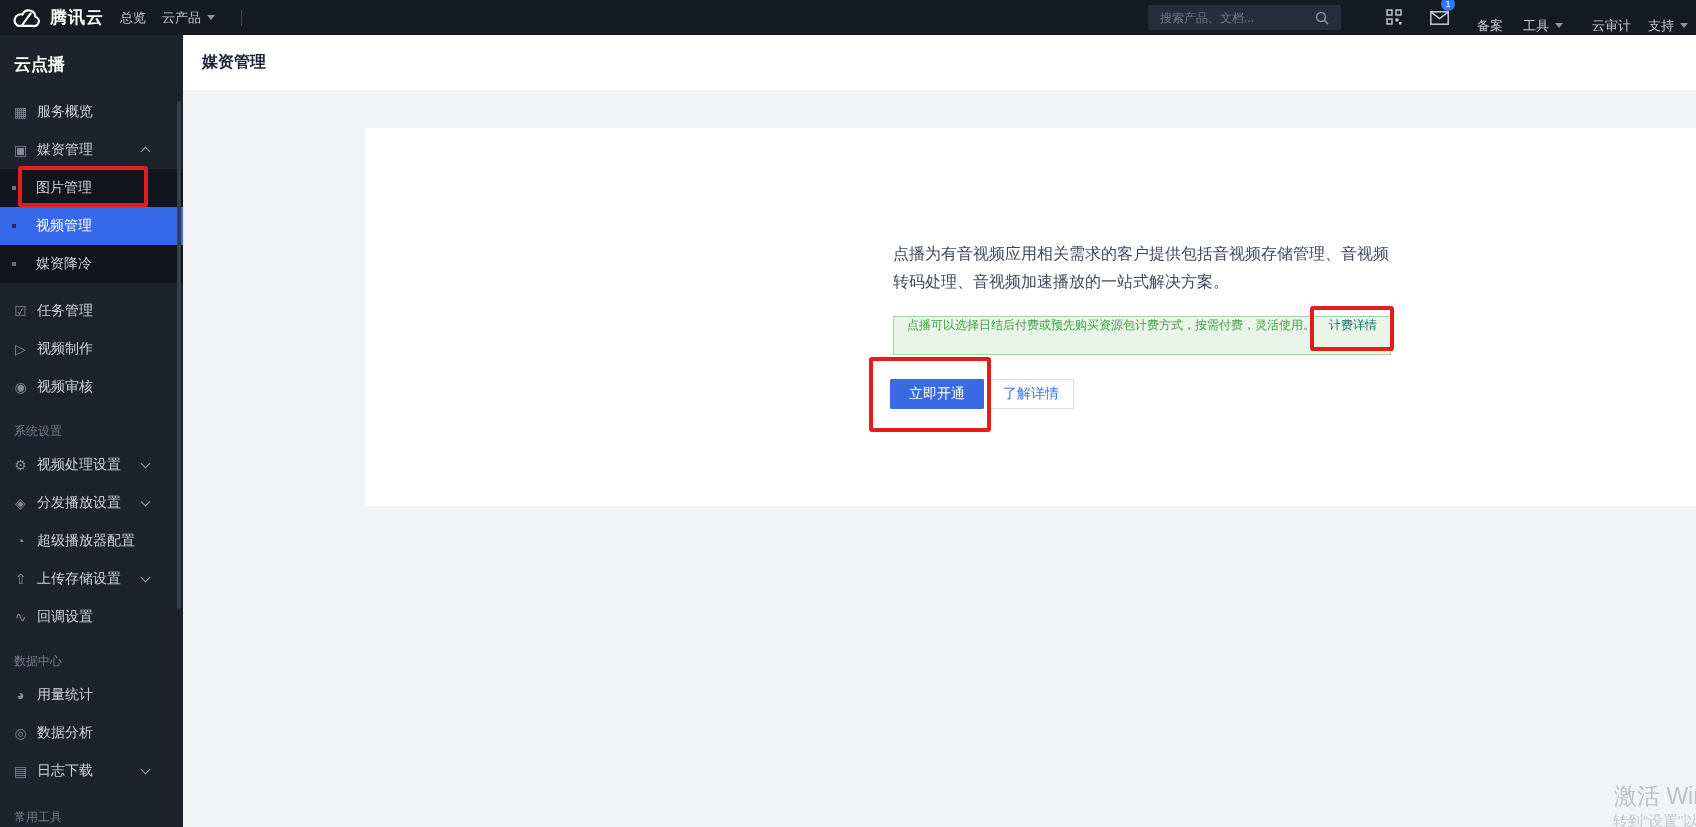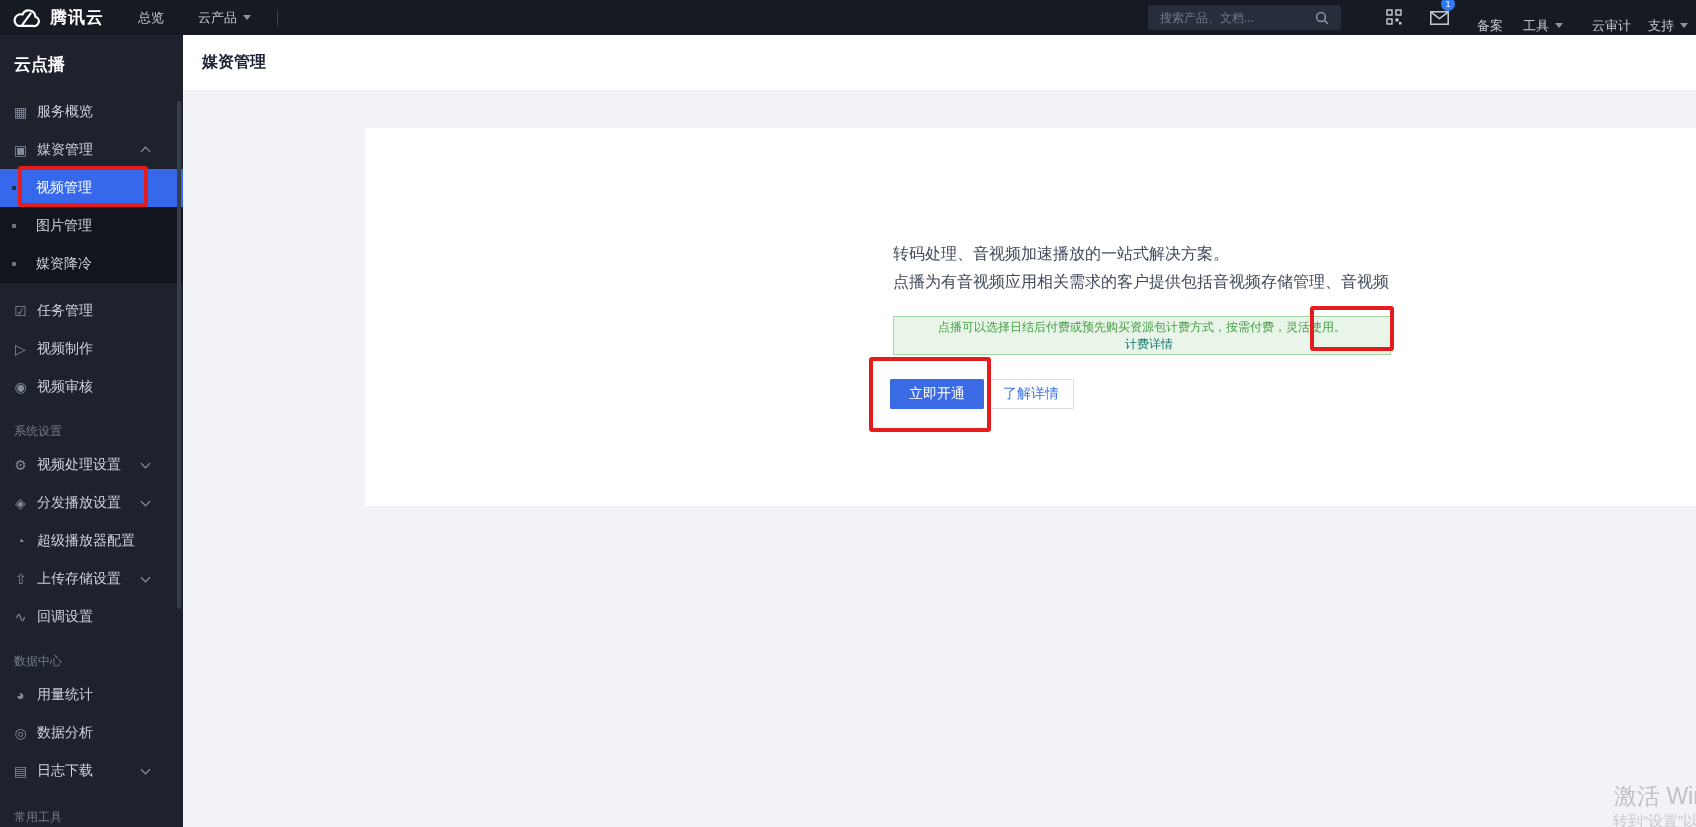--- a/index.html
+++ b/index.html
@@ -7,21 +7,21 @@
   body {
     font-family:"Liberation Sans","DejaVu Sans",sans-serif;
     background:#f2f3f7; position:relative; color:#3e4859;
   }
 
   
   .navbar { position:absolute; left:0; top:0; width:1696px; height:35px;
     background:#161a22; display:flex; align-items:center; z-index:20; }
   .brand { display:flex; align-items:center; margin-left:12px; cursor:pointer; }
   .brand-label { color:#fff; font-size:17px; font-weight:bold; margin-left:8px; letter-spacing:1px; }
-  .nav-item { color:#c3c8d4; font-size:13px; margin-left:34px; cursor:pointer; display:flex; align-items:center; }
+  .nav-item { color:#c3c8d4; font-size:13px; margin-left:16px; cursor:pointer; display:flex; align-items:center; }
   .ncaret { display:inline-block; width:0; height:0; border-left:4px solid transparent;
     border-right:4px solid transparent; border-top:5px solid #8d95a5; margin-left:6px; }
   .nav-divider { width:1px; height:16px; background:#3d4452; margin-left:26px; }
   .searchbox { position:absolute; left:1148px; top:5px; width:193px; height:25px;
     background:#272e3b; border-radius:2px; display:flex; align-items:center; padding:0 12px; }
   .searchbox input { flex:1; background:transparent; border:none; outline:none;
     font-size:12px; color:#aeb5c2; font-family:inherit; }
   .searchbox input::placeholder { color:#707a8c; }
   .nav-ico { position:absolute; top:9px; cursor:pointer; }
   .mail-badge { position:absolute; left:1441px; top:-3px; min-width:14px; height:14px;
@@ -56,22 +56,22 @@
   .sel-annotation { position:absolute; left:18px; top:131px; width:130px; height:41px;
     border:4px solid #e51c1c; border-radius:3px; z-index:6; pointer-events:none; }
 
   
   .page-header { position:absolute; left:183px; top:35px; right:0; height:55px;
     background:#fff; display:flex; align-items:center; padding-left:19px; z-index:5; }
   .page-title { font-size:16px; font-weight:bold; color:#1a2233; }
   .card { position:absolute; left:365px; top:128px; right:0; height:378px; background:#fff; }
   .intro { position:absolute; left:528px; top:112px; font-size:16px; line-height:28px; color:#404a5a; }
   .note { position:absolute; left:528px; top:188px; width:498px; height:39px;
-    background:#e8f5e8; border:1px solid #a3d6a3; display:flex; align-items:center;
-    justify-content:center; font-size:12px; color:#46a046; white-space:nowrap;flex-direction:column; }
+    background:#e8f5e8; border:1px solid #a3d6a3; display:flex; 
+    justify-content:center; font-size:12px; color:#46a046; white-space:nowrap; }
   .note a { color:#0f766e; text-decoration:none; margin-left:14px; cursor:pointer; }
   .btn-row { position:absolute; left:525px; top:251px; display:flex; }
   .btn { height:30px; font-size:14px; font-family:inherit; cursor:pointer; border-radius:1px; }
   .btn-primary { width:94px; background:#3a6be4; color:#fff; border:1px solid #3a6be4; }
   .btn-default { width:86px; margin-left:4px; background:#fff; color:#3d73e8; border:1px solid #d9dce3; }
 
   
   .annot { position:absolute; border:4px solid #e51c1c; border-radius:3px; z-index:15; pointer-events:none; }
   .annot-activate { left:869px; top:357px; width:122px; height:75px; }
   .annot-billing { left:1310px; top:306px; width:84px; height:45px; }
@@ -140,30 +140,30 @@
     <span>服务概览</span>
   </div>
 
   <div class="sb-row">
     <span class="s-ico">▣</span>
     <span>媒资管理</span>
     <span class="chev up"></span>
   </div>
 
   <div class="sb-sub">
+    <div class="sb-subrow">
+      <span class="dot"></span>
+      <span>图片管理</span>
+    </div>
     <div class="sb-subrow sel">
       <span class="dot"></span>
       <span>视频管理</span>
     </div>
     <div class="sb-subrow">
       <span class="dot"></span>
-      <span>图片管理</span>
-    </div>
-    <div class="sb-subrow">
-      <span class="dot"></span>
       <span>媒资降冷</span>
     </div>
   </div>
 
   <div class="sb-row">
     <span class="s-ico">☑</span>
     <span>任务管理</span>
   </div>
   <div class="sb-row">
     <span class="s-ico">▷</span>
@@ -221,22 +221,22 @@
   <span class="sb-scroll"></span>
   <span class="sel-annotation"></span>
 </div>
 
 <div class="page-header">
   <span class="page-title">媒资管理</span>
 </div>
 
 <div class="card">
   <div class="intro">
+    <div>点播为有音视频应用相关需求的客户提供包括音视频存储管理、音视频</div>
     <div>转码处理、音视频加速播放的一站式解决方案。</div>
-    <div>点播为有音视频应用相关需求的客户提供包括音视频存储管理、音视频</div>
   </div>
   <div class="note">
     <span>点播可以选择日结后付费或预先购买资源包计费方式，按需付费，灵活使用。</span>
     <a>计费详情</a>
   </div>
   <div class="btn-row">
     <button class="btn btn-primary">立即开通</button>
     <button class="btn btn-default">了解详情</button>
   </div>
 </div>

